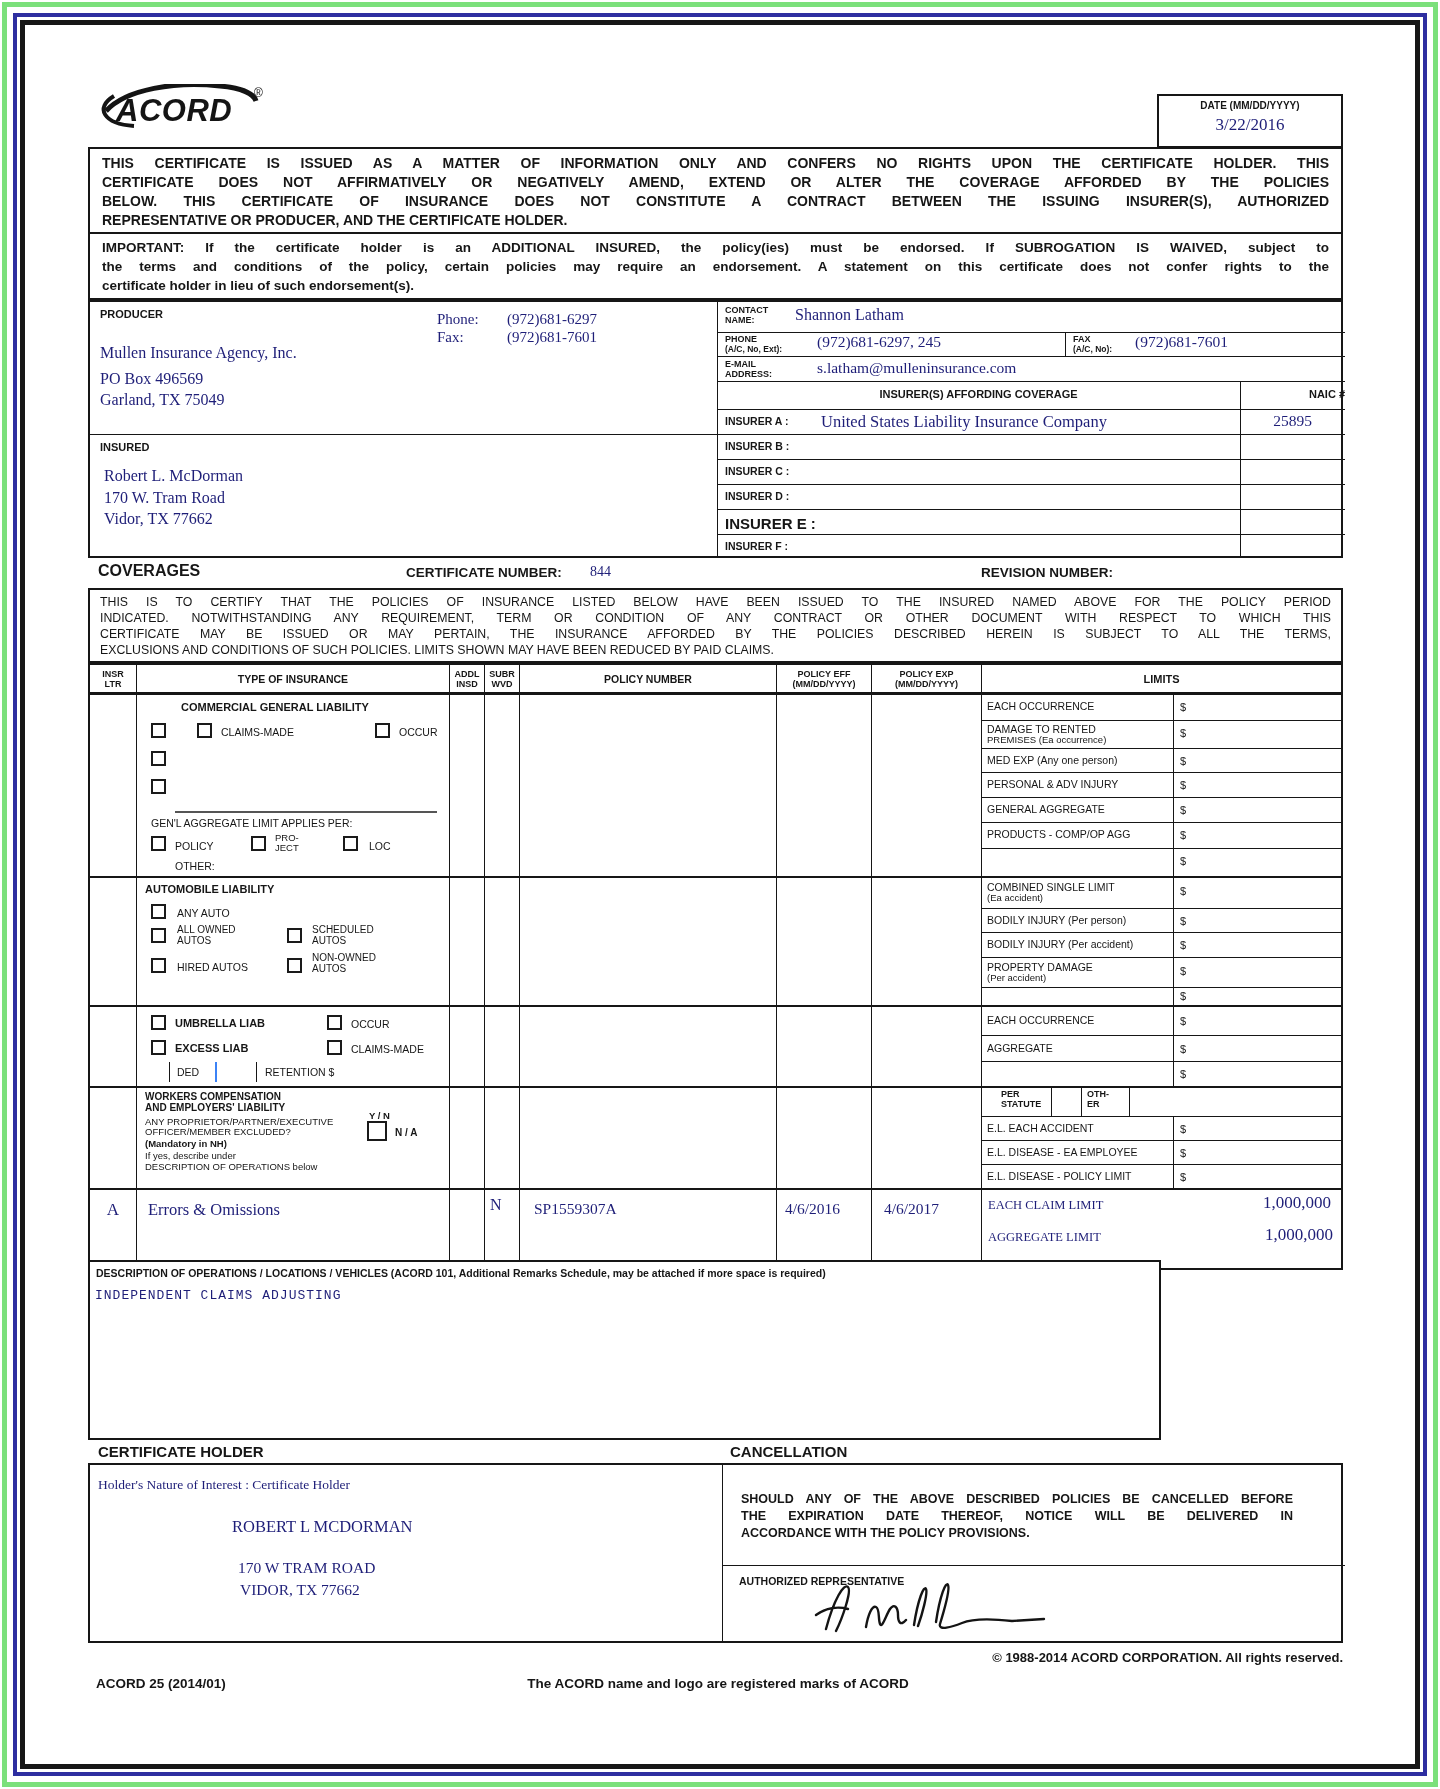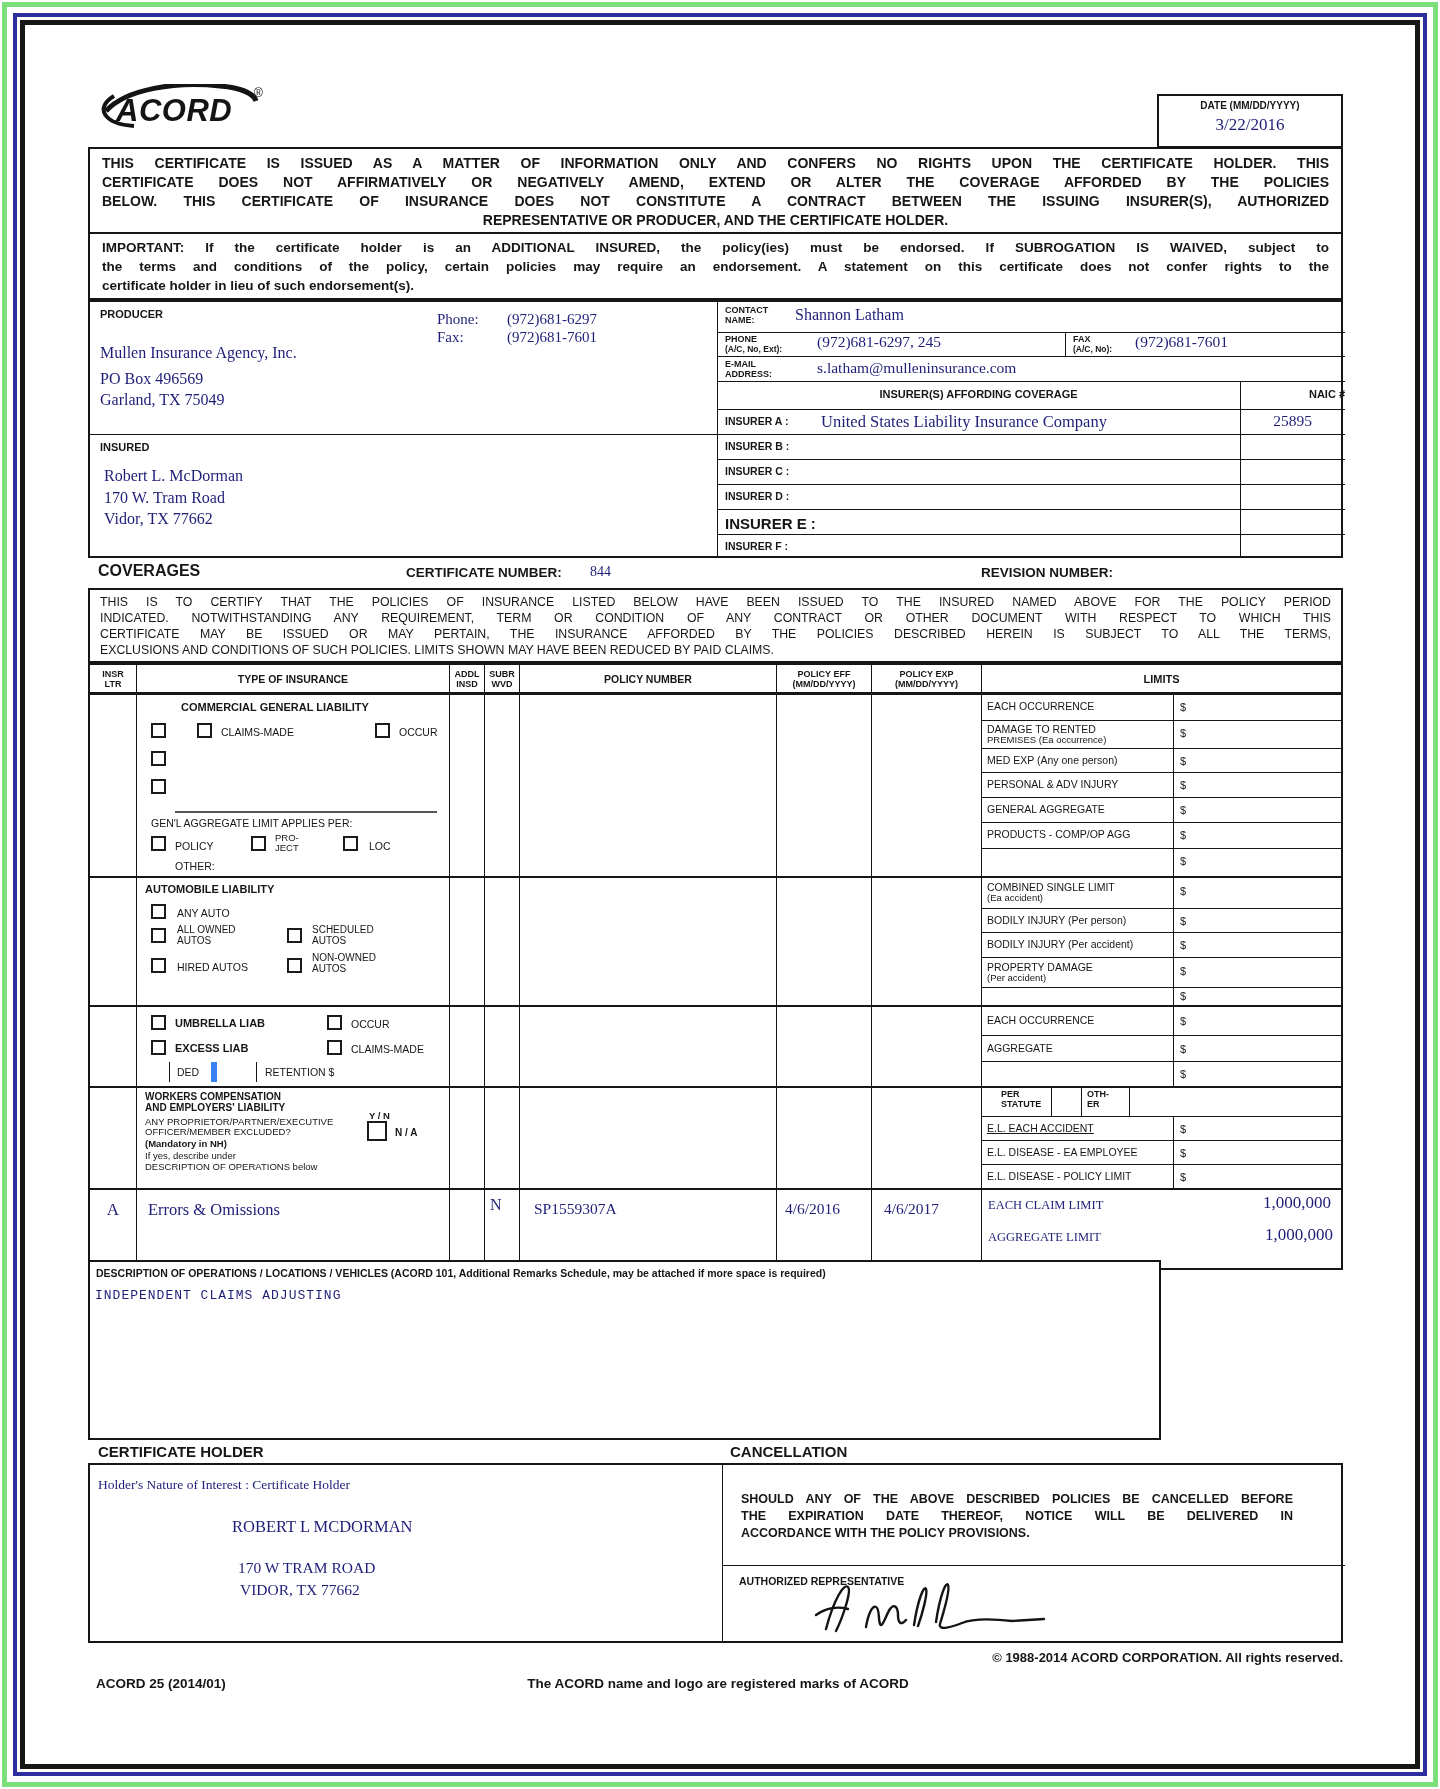--- a/index.html
+++ b/index.html
@@ -50,21 +50,21 @@
       <text x="18" y="37" font-family="Liberation Sans, sans-serif" font-style="italic" font-weight="bold" font-size="31" letter-spacing="0.5" fill="#141414">ACORD</text>
       <text x="156" y="13" font-size="12" fill="#141414">®</text>
     </svg>
 
 
     <div class="box" style="left:1069px;top:94px;width:186px;height:54px;">
       <div style="text-align:center;font-weight:bold;font-size:10px;margin-top:4px;">DATE (MM/DD/YYYY)</div>
       <div class="blue" style="text-align:center;font-size:17px;margin-top:4px;">3/22/2016</div>
     </div>
 
-    <div class="box bold-par" style="left:0;top:147px;width:1255px;height:87px;padding:5px 12px;text-align:center;">
+    <div class="box bold-par" style="left:0;top:147px;width:1255px;height:87px;padding:5px 12px;">
       <div class="jline">THIS CERTIFICATE IS ISSUED AS A MATTER OF INFORMATION ONLY AND CONFERS NO RIGHTS UPON THE CERTIFICATE HOLDER. THIS</div>
       <div class="jline">CERTIFICATE DOES NOT AFFIRMATIVELY OR NEGATIVELY AMEND, EXTEND OR ALTER THE COVERAGE AFFORDED BY THE POLICIES</div>
       <div class="jline">BELOW. THIS CERTIFICATE OF INSURANCE DOES NOT CONSTITUTE A CONTRACT BETWEEN THE ISSUING INSURER(S), AUTHORIZED</div>
       <div>REPRESENTATIVE OR PRODUCER, AND THE CERTIFICATE HOLDER.</div>
     </div>
 
     <div class="box bold-par" style="left:0;top:232px;width:1255px;height:68px;padding:4px 12px;font-size:13.5px;">
       <div class="jline">IMPORTANT: If the certificate holder is an ADDITIONAL INSURED, the policy(ies) must be endorsed. If SUBROGATION IS WAIVED, subject to</div>
       <div class="jline">the terms and conditions of the policy, certain policies may require an endorsement. A statement on this certificate does not confer rights to the</div>
       <div>certificate holder in lieu of such endorsement(s).</div>
@@ -298,21 +298,21 @@
         <div class="tc"></div>
         <div class="tc">
           <span class="cb" style="left:14px;top:8px;"></span>
           <span class="abs" style="left:38px;top:10px;font-weight:bold;font-size:11px;">UMBRELLA LIAB</span>
           <span class="cb" style="left:190px;top:8px;"></span>
           <span class="abs opt" style="left:214px;top:11px;">OCCUR</span>
           <span class="cb" style="left:14px;top:33px;"></span>
           <span class="abs" style="left:38px;top:35px;font-weight:bold;font-size:11px;">EXCESS LIAB</span>
           <span class="cb" style="left:190px;top:33px;"></span>
           <span class="abs opt" style="left:214px;top:36px;">CLAIMS-MADE</span>
-          <div class="abs" style="left:32px;top:55px;width:48px;height:20px;border-left:1px solid #161616;border-right:6px solid #3b82f6;box-sizing:border-box;">
+          <div class="abs" style="left:32px;top:55px;width:48px;height:20px;border-left:1px solid #161616;border-right:2px solid #3b82f6;box-sizing:border-box;">
             <span class="abs opt" style="left:7px;top:4px;">DED</span>
           </div>
           <div class="abs" style="left:96px;top:55px;width:24px;height:20px;border-right:1px solid #161616;box-sizing:border-box;"></div>
           <span class="abs opt" style="left:128px;top:59px;">RETENTION $</span>
         </div>
         <div class="tc"></div>
         <div class="tc"></div>
         <div class="tc"></div>
         <div class="tc"></div>
         <div class="tc"></div>
@@ -358,21 +358,21 @@
               <span style="display:block;">STATUTE</span>
             </div>
             <div class="seg" style="width:30px;"></div>
             <div class="seg" style="width:48px;">
               <span style="display:block;">OTH-</span>
               <span style="display:block;">ER</span>
             </div>
             <div style="flex:1;"></div>
           </div>
           <div class="lrow" style="height:24px;">
-            <div class="llab" style="padding-top:6px;text-decoration:underline;"><span>E.L. EACH ACCIDENT</span></div>
+            <div class="llab" style="padding-top:6px;"><span>E.L. EACH ACCIDENT</span></div>
             <div class="lval" style="padding-top:6px;"><span>$</span></div>
           </div>
           <div class="lrow" style="height:24px;">
             <div class="llab" style="padding-top:6px;"><span>E.L. DISEASE - EA EMPLOYEE</span></div>
             <div class="lval" style="padding-top:6px;"><span>$</span></div>
           </div>
           <div class="lrow" style="height:24px;">
             <div class="llab" style="padding-top:6px;"><span>E.L. DISEASE - POLICY LIMIT</span></div>
             <div class="lval" style="padding-top:6px;"><span>$</span></div>
           </div>

